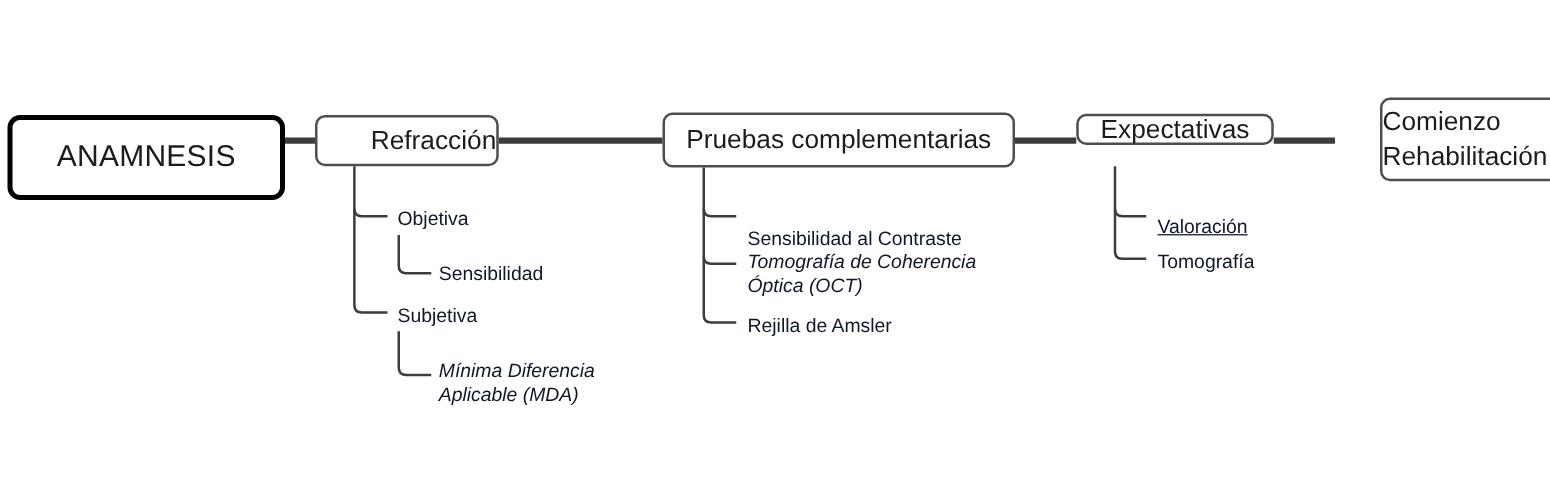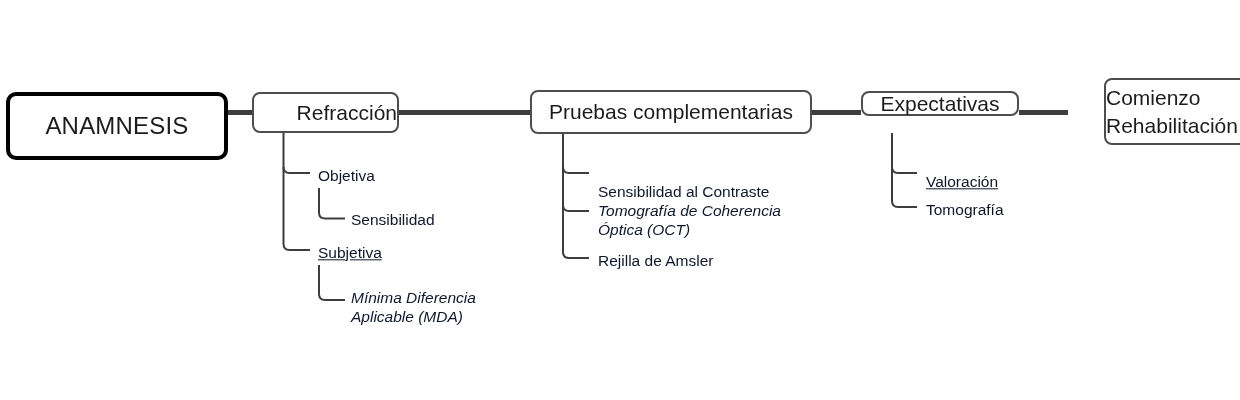--- a/index.html
+++ b/index.html
@@ -61,21 +61,21 @@
     transform: translateY(-50%);
     font-size: 15.5px;
     line-height: 1.25;
     color: #0f172a;
     white-space: nowrap;
   }
   .leaf-label.wrap { white-space: normal; font-style: italic; }
 
   .leaf-objetiva     { left: 318px; top: 176px; }
   .leaf-retinoscopio { left: 351px; top: 220px; }
-  .leaf-subjetiva    { left: 318px; top: 253px; text-decoration: underline; }
+  .leaf-subjetiva    { left: 318px; top: 253px; }
   .leaf-mda          { left: 351px; top: 307px; width: 145px; }
   .leaf-sensibilidad { left: 598px; top: 176px; margin-top: 16px; }
   .leaf-oct          { left: 598px; top: 220px; width: 200px; }
   .leaf-rejilla      { left: 598px; top: 261px; }
   .leaf-valoracion   { left: 926px; top: 182px; text-decoration: underline; }
   .leaf-motivacion   { left: 926px; top: 210px; }
 </style>
 </head>
 <body>
 

